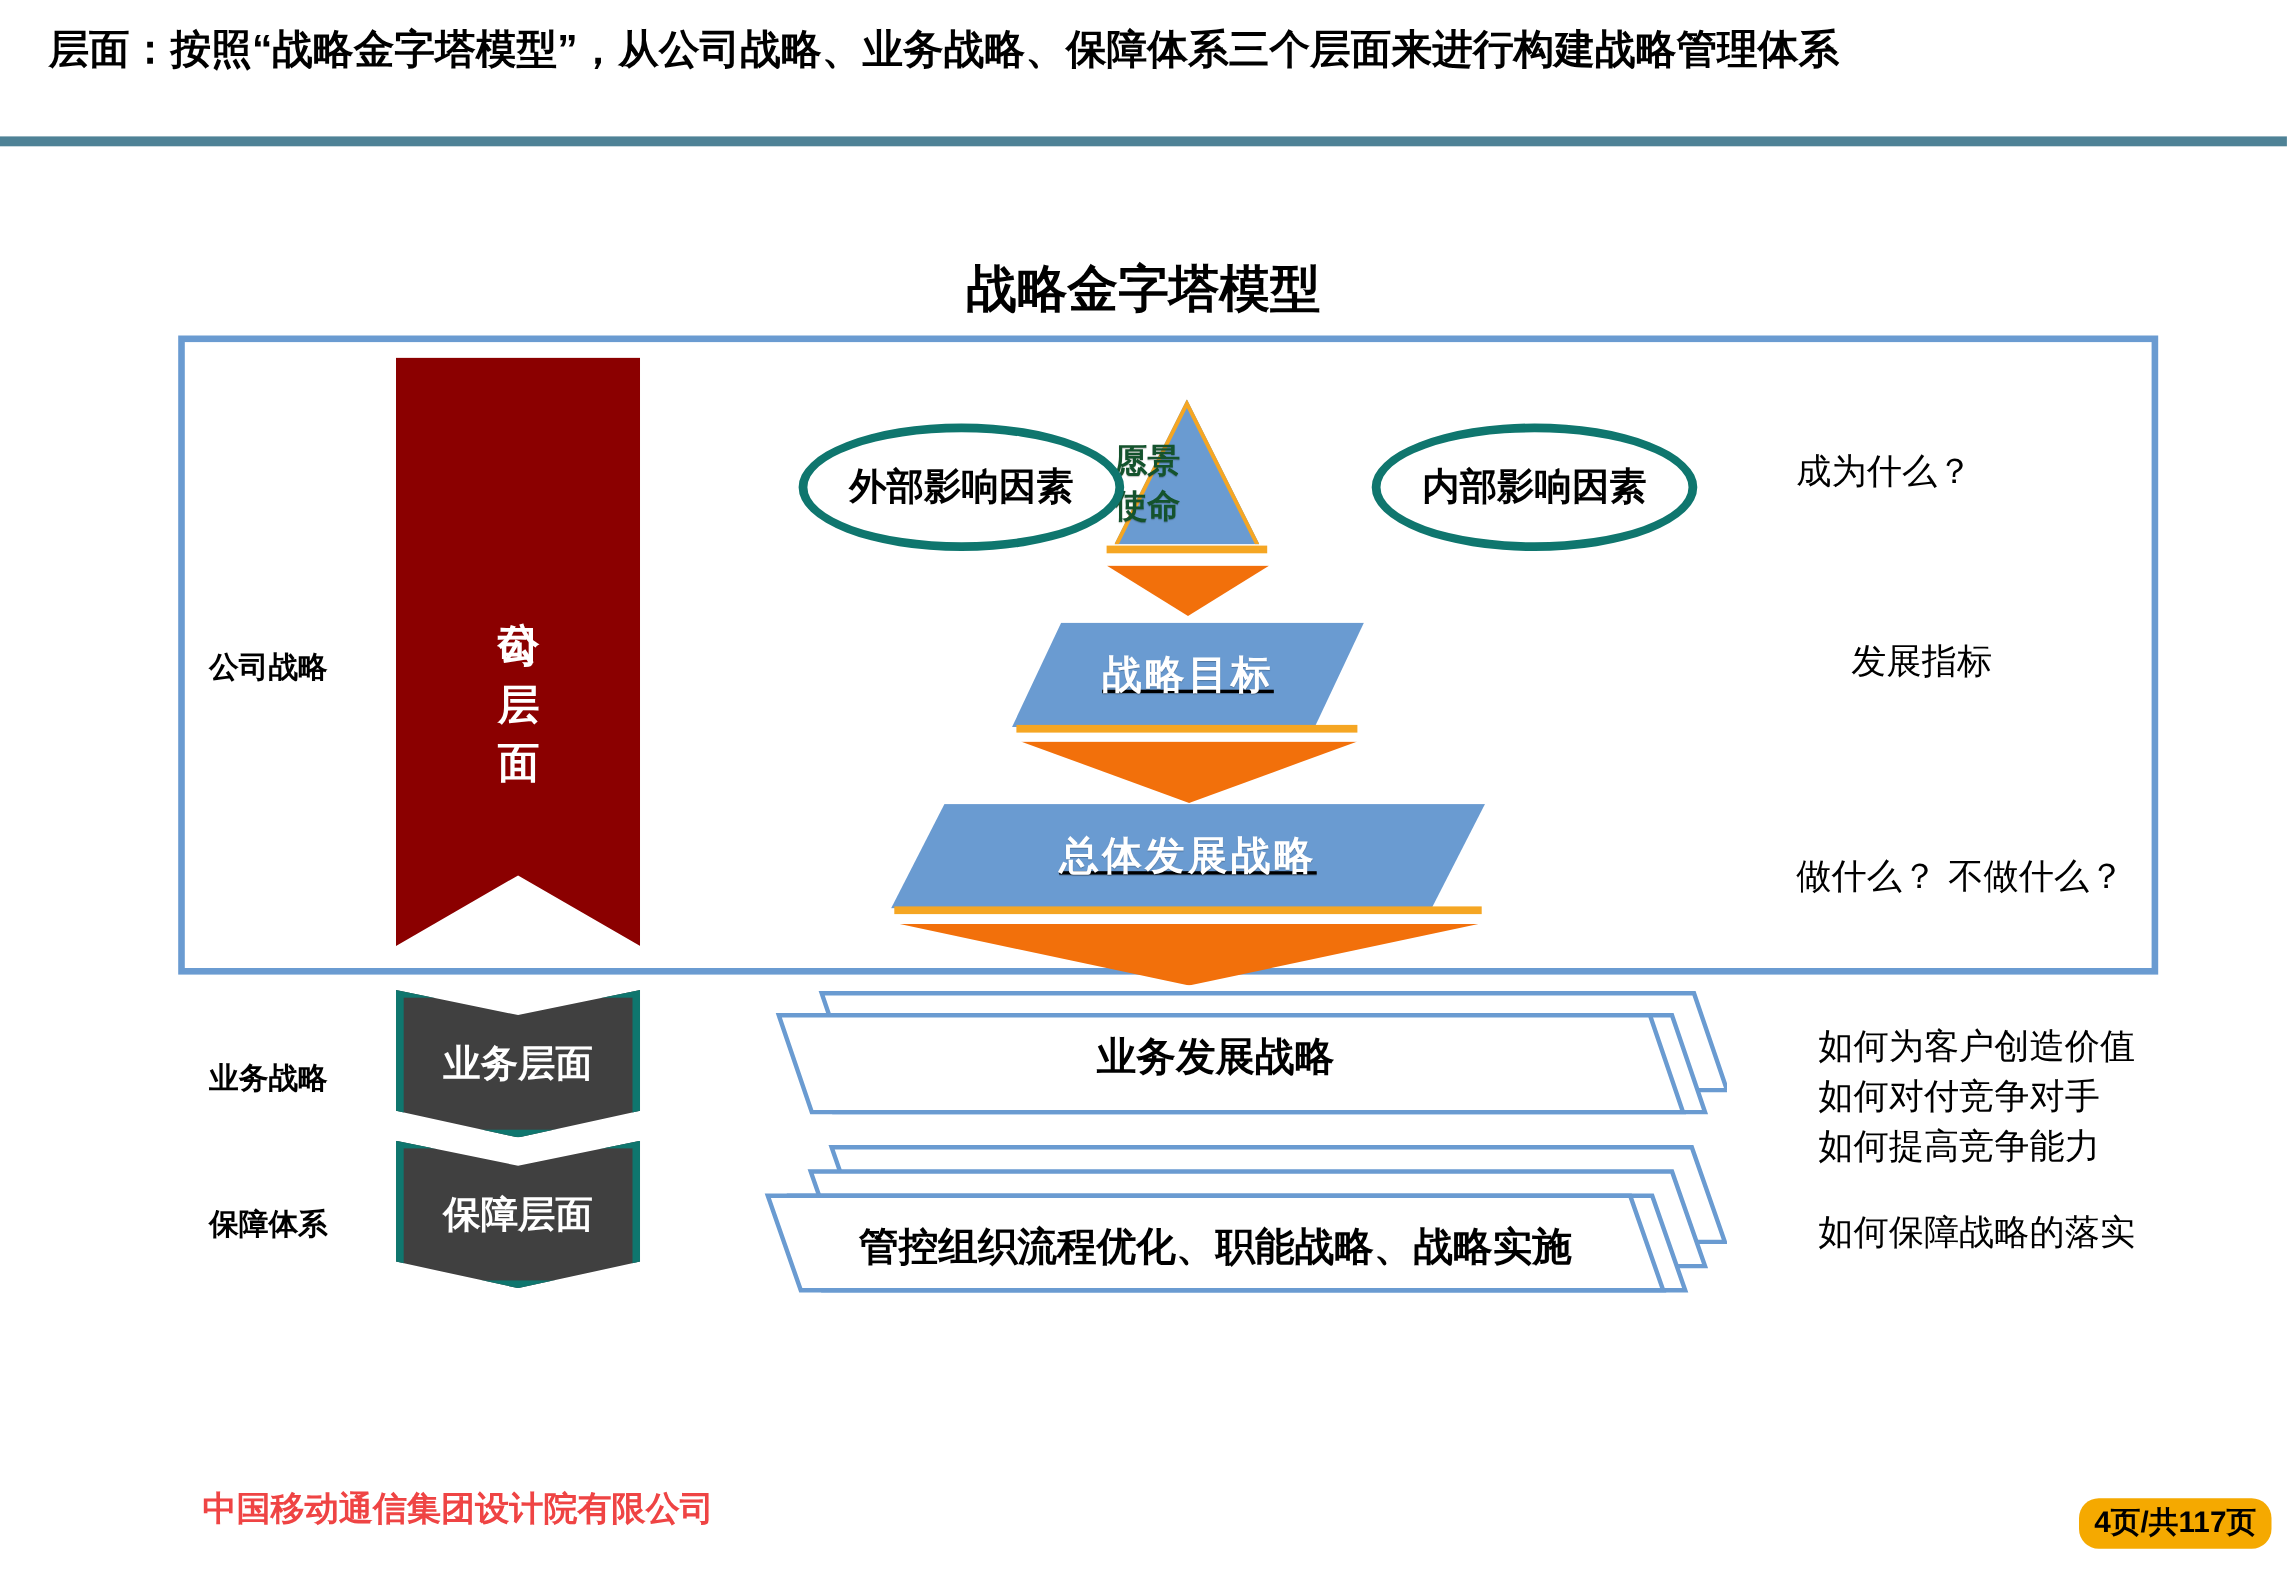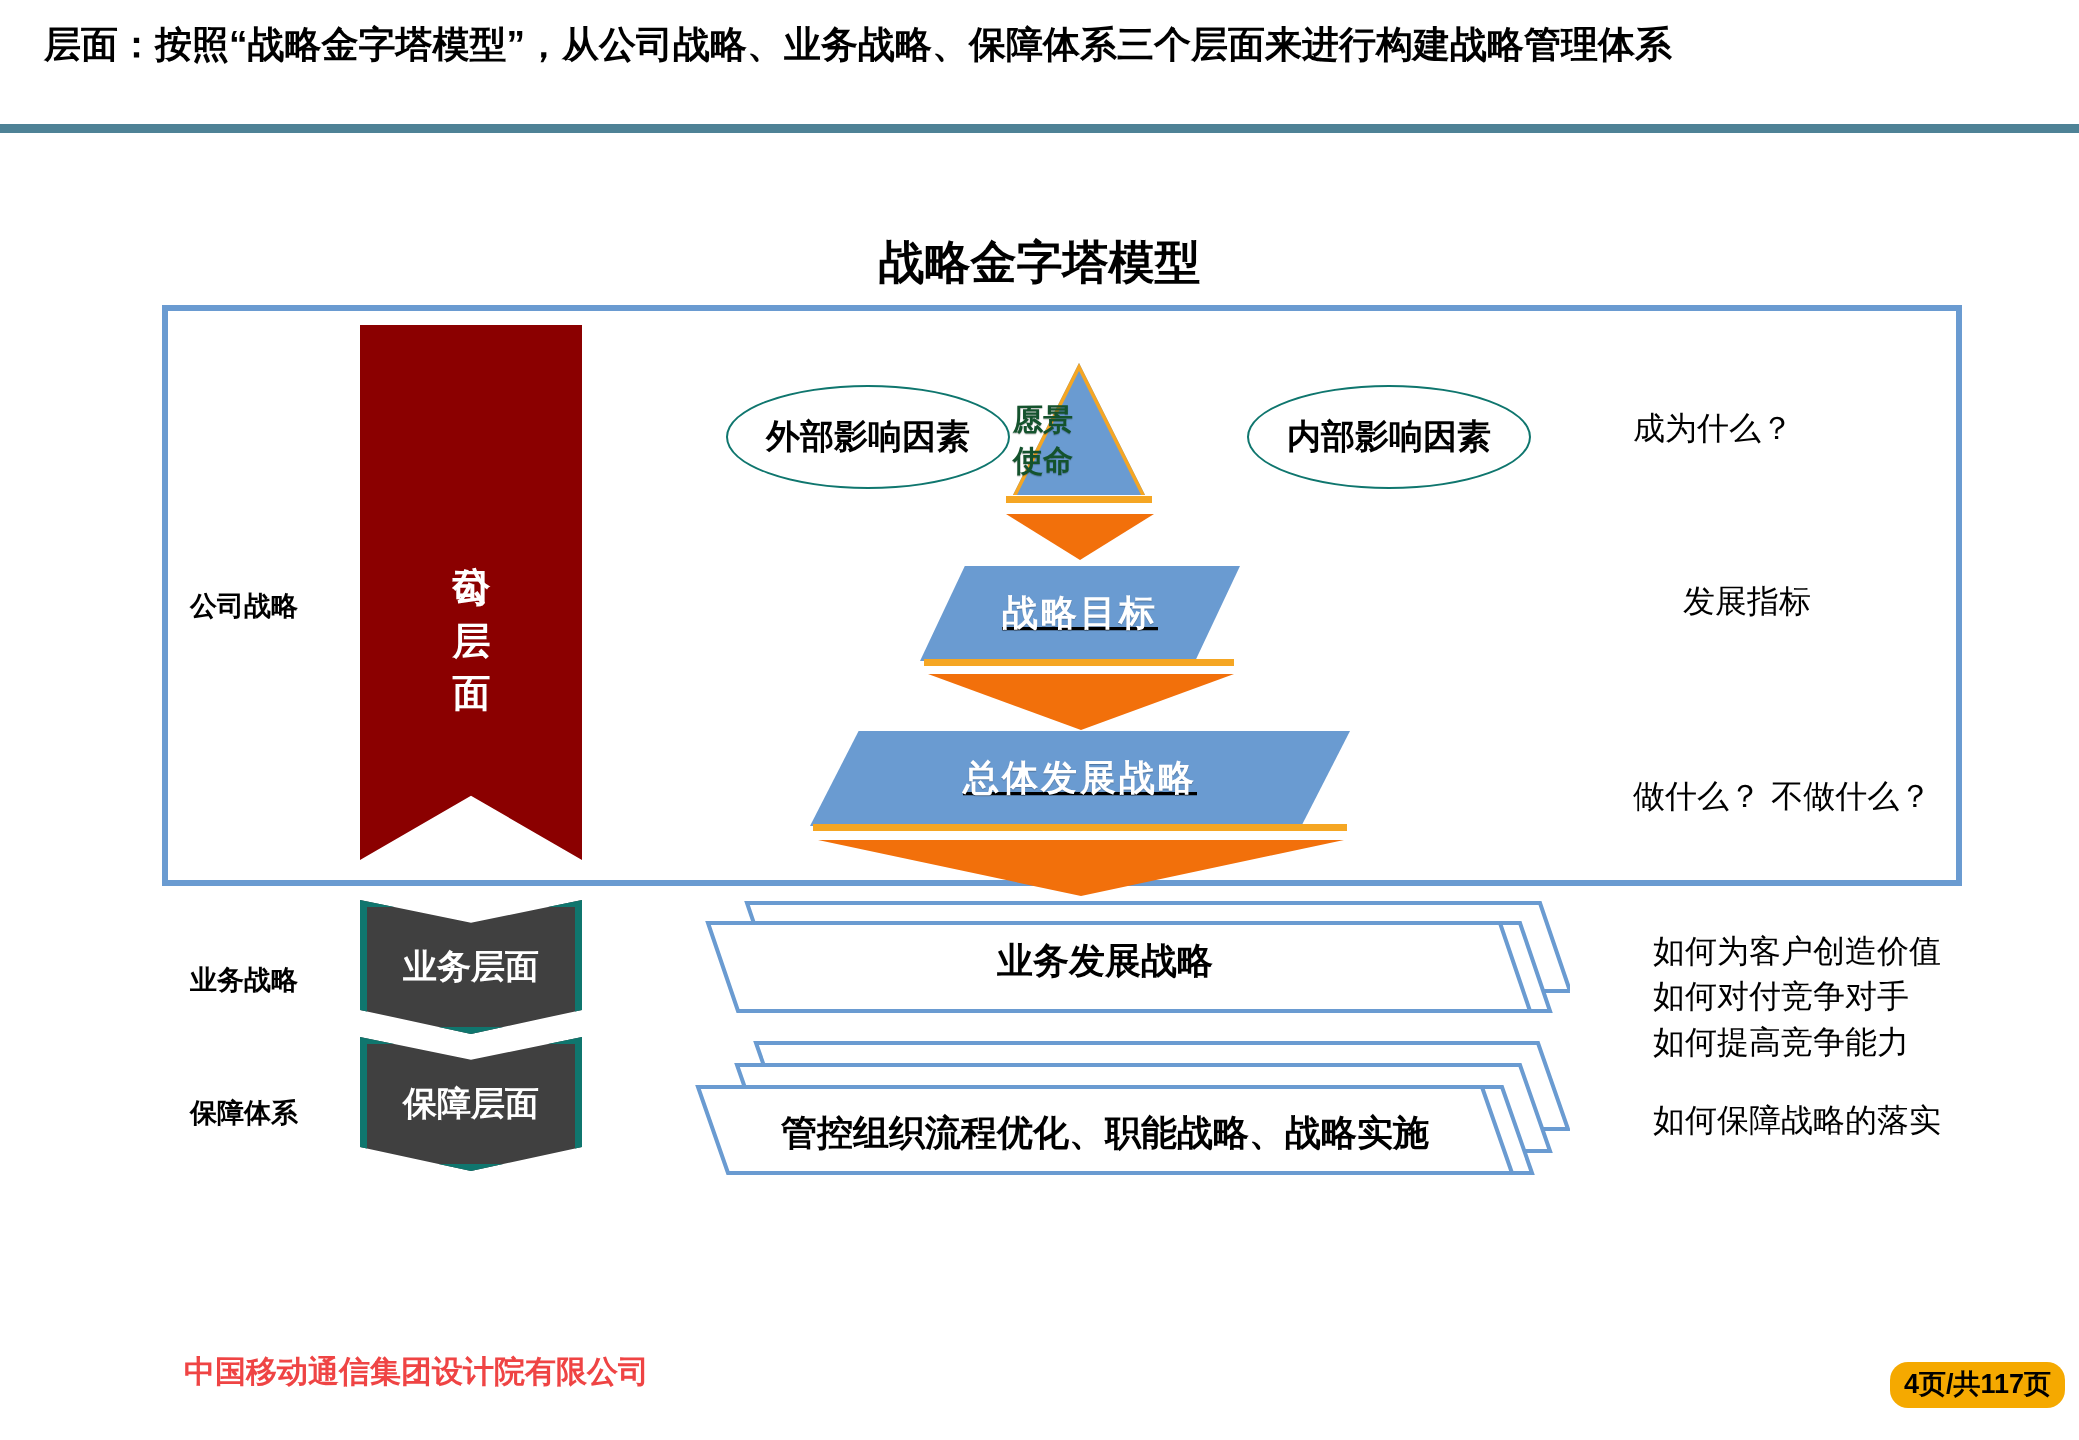--- a/index.html
+++ b/index.html
@@ -244,21 +244,21 @@
     left: 818px;
     top: 840px;
     width: 526px;
     height: 56px;
     clip-path: polygon(0 0, 100% 0, 50% 100%);
   }
 
   
   .oval {
     position: absolute;
-    border: 2px solid #0f766e;
+    border: 8px solid #0f766e;
     border-radius: 50%;
     display: flex;
     align-items: center;
     justify-content: center;
     background: transparent;
   }
   .oval span {
     font-family: "DejaVu Serif", "Liberation Serif", serif;
     font-weight: bold;
     font-size: 34px;

